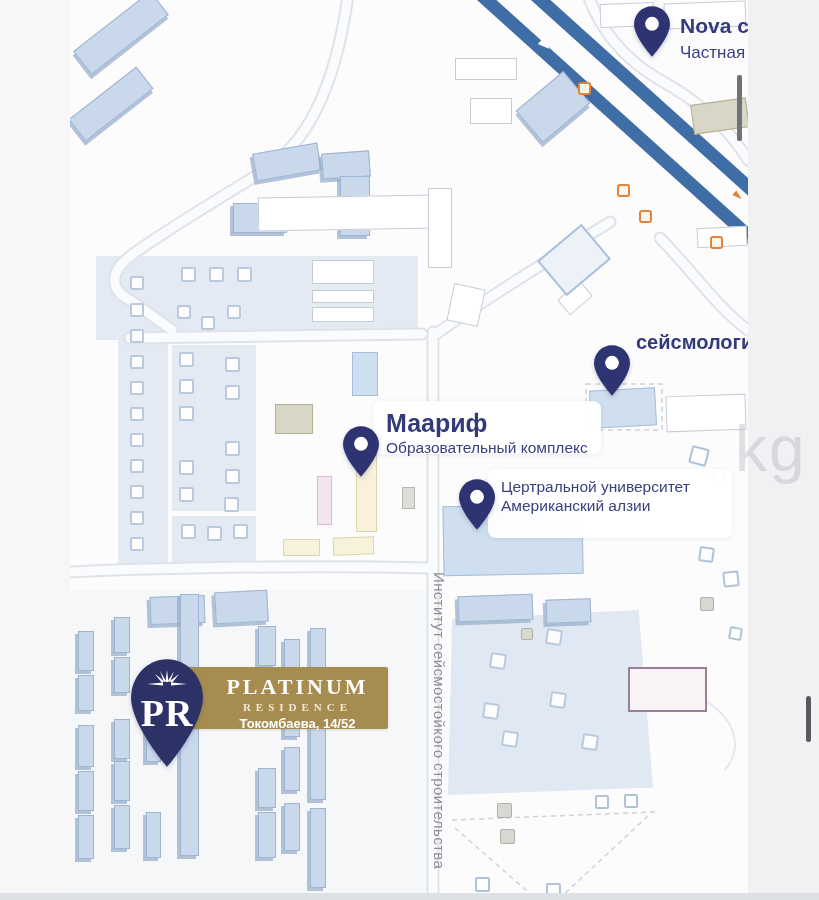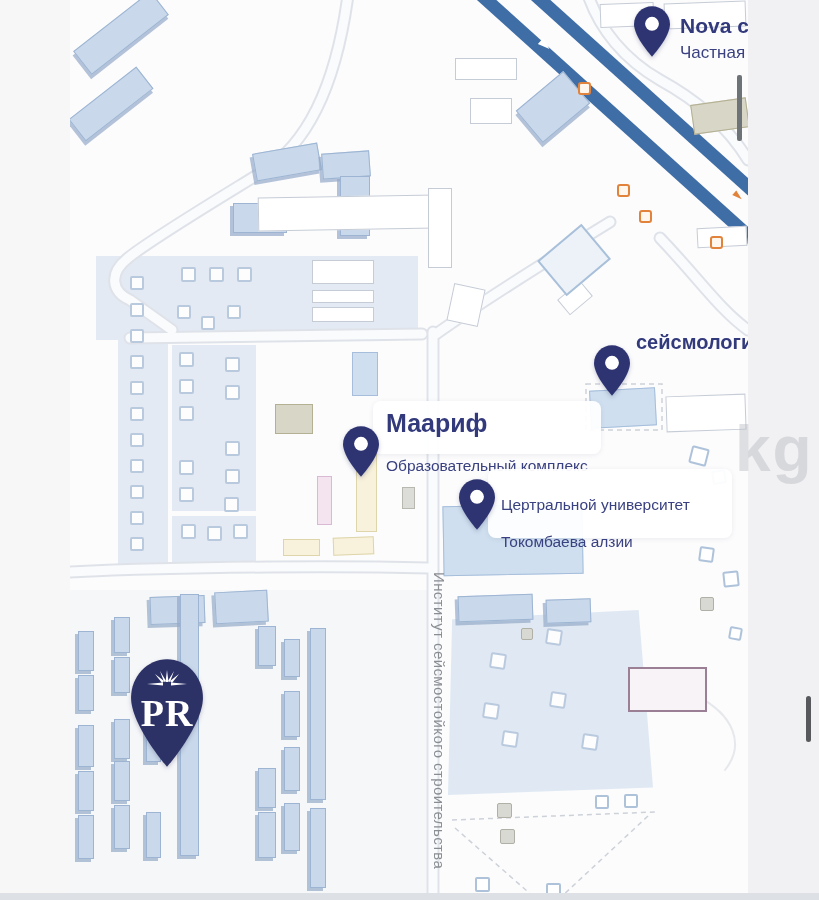--- a/index.html
+++ b/index.html
@@ -40,25 +40,25 @@
   .poi-sub{font-weight:500;font-size:16px;color:#3a4180;white-space:nowrap;}
   .label-nova{position:absolute;left:610px;top:14px;}
   .label-nova .poi-title{font-size:21px;}
   .label-nova .poi-sub{font-size:17px;margin-top:5px;}
   .label-seis{position:absolute;left:566px;top:330px;line-height:24px;}
   .label-seis .poi-title{font-size:20px;}
   .card{position:absolute;background:rgba(255,255,255,.94);border-radius:8px;
         box-shadow:0 1px 5px rgba(80,90,120,.10);padding:8px 13px;}
   .card-maarif{left:303px;top:401px;width:202px;height:37px;}
   .card-auca{left:418px;top:469px;width:218px;height:53px;}
-  .card .poi-sub{font-size:15.5px;line-height:19px;margin-top:18px;}
+  .card .poi-sub{font-size:15.5px;line-height:19px;}
   
   .pin{position:absolute;transform:translate(-50%,-100%);filter:drop-shadow(0 2px 2px rgba(40,45,90,.25));}
   
-  .watermark{position:absolute;left:735px;top:412px;font-size:64px;font-weight:700;letter-spacing:2px;
+  .watermark{position:absolute;left:735px;top:412px;font-size:64px;font-weight:400;letter-spacing:2px;
     color:rgba(173,176,183,.38);z-index:5;}
   
   .plat-banner{position:absolute;left:111px;top:667px;width:181px;height:62px;background:#a68c4e;
     border-radius:2px;box-shadow:0 1px 3px rgba(0,0,0,.12);text-align:center;padding-left:26px;box-sizing:content-box;}
   .plat-name{font-family:"Liberation Serif",serif;font-weight:700;font-size:22px;letter-spacing:3px;
     color:#ffffff;margin-top:7px;}
   .plat-tier{font-family:"Liberation Serif",serif;font-weight:600;font-size:11px;letter-spacing:5px;
     color:#f2e9d4;margin-top:1px;}
   .plat-addr{font-weight:700;font-size:13px;color:#ffffff;margin-top:3px;}
   .plat-pin-content{position:absolute;left:0;top:0;width:76px;height:76px;text-align:center;}
@@ -247,21 +247,21 @@
     <div class="poi-title">сейсмологии</div>
   </div>
 
   <div class="card card-maarif">
     <div class="poi-title">Маариф</div>
     <div class="poi-sub">Образовательный комплекс</div>
   </div>
 
   <div class="card card-auca">
     <div class="poi-sub">Цертральной университет</div>
-    <div class="poi-sub">Токомбаева алзии</div>
+    <div class="poi-sub">Американский алзии</div>
   </div>
 
   <div class="pin" style="left:582px;top:62px;">
     <svg width="38" height="53" viewBox="0 0 74 102">
       <path fill="#2e3472" d="M37 2C17.7 2 2 17.7 2 37c0 25 35 63 35 63s35-38 35-63C72 17.7 56.3 2 37 2z"></path>
       <circle cx="37" cy="36" r="13.5" fill="#ffffff"></circle>
     </svg>
   </div>
   <div class="pin" style="left:542px;top:401px;">
     <svg width="38" height="53" viewBox="0 0 74 102">
@@ -275,20 +275,25 @@
       <circle cx="37" cy="36" r="13.5" fill="#ffffff"></circle>
     </svg>
   </div>
   <div class="pin" style="left:407px;top:535px;">
     <svg width="38" height="53" viewBox="0 0 74 102">
       <path fill="#2e3472" d="M37 2C17.7 2 2 17.7 2 37c0 25 35 63 35 63s35-38 35-63C72 17.7 56.3 2 37 2z"></path>
       <circle cx="37" cy="36" r="13.5" fill="#ffffff"></circle>
     </svg>
   </div>
 
+  <div class="plat-banner">
+    <div class="plat-name">PLATINUM</div>
+    <div class="plat-tier">RESIDENCE</div>
+    <div class="plat-addr">Токомбаева, 14/52</div>
+  </div>
 
   <div class="pin" style="left:97px;top:773px;">
     <svg width="76" height="112" viewBox="0 0 74 102" preserveAspectRatio="none">
       <path fill="#2c3166" d="M37 2C17.7 2 2 17.7 2 37c0 25 35 63 35 63s35-38 35-63C72 17.7 56.3 2 37 2z"></path>
     </svg>
     <div class="plat-pin-content">
       <svg width="40" height="20" viewBox="0 0 40 20" style="margin-top:13px;">
         <g fill="#ffffff">
           <polygon points="20,0 21.5,12 18.5,12"></polygon>
           <polygon points="0,14 16,12.5 16,15.5"></polygon>

